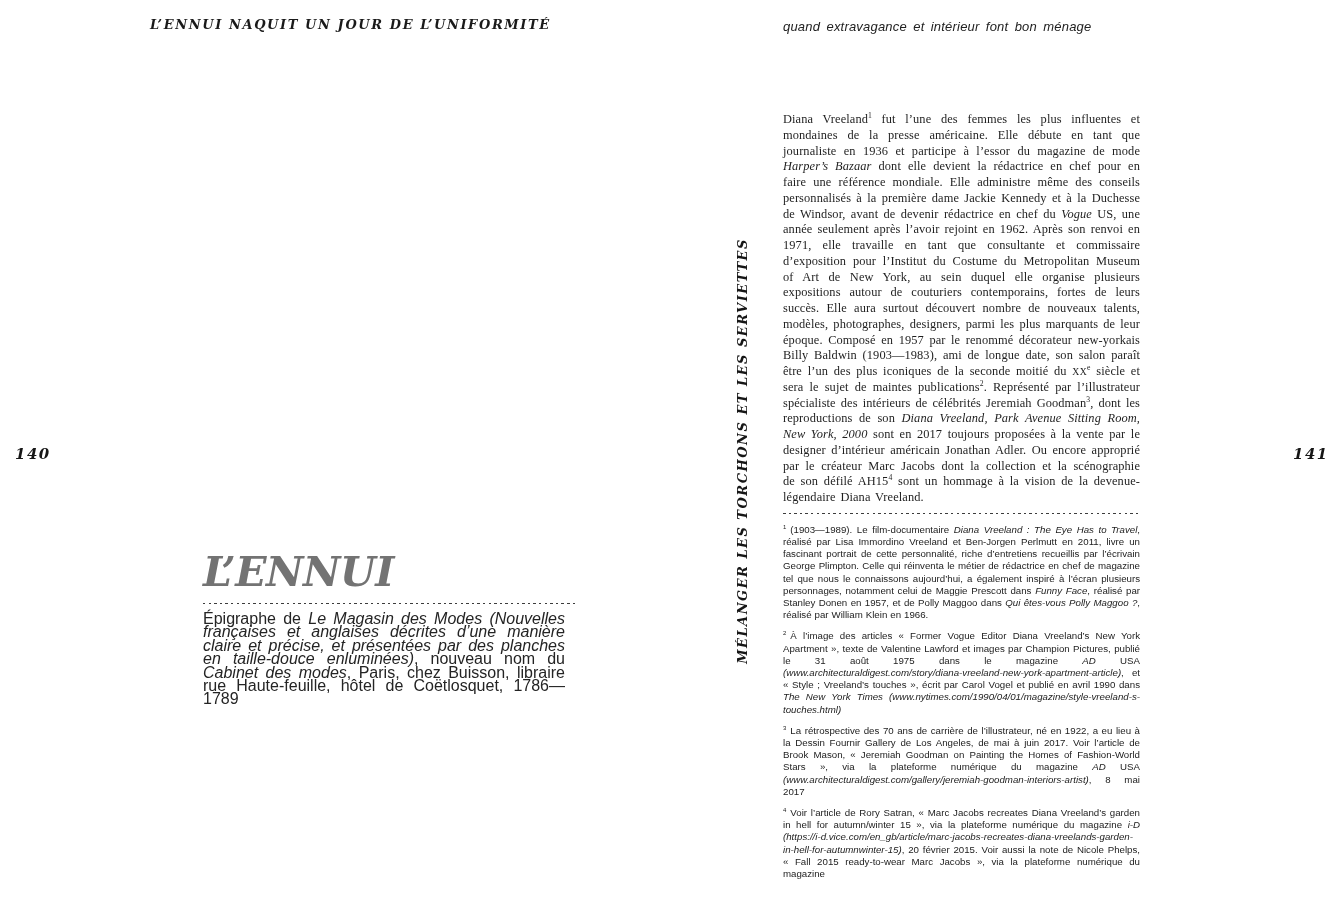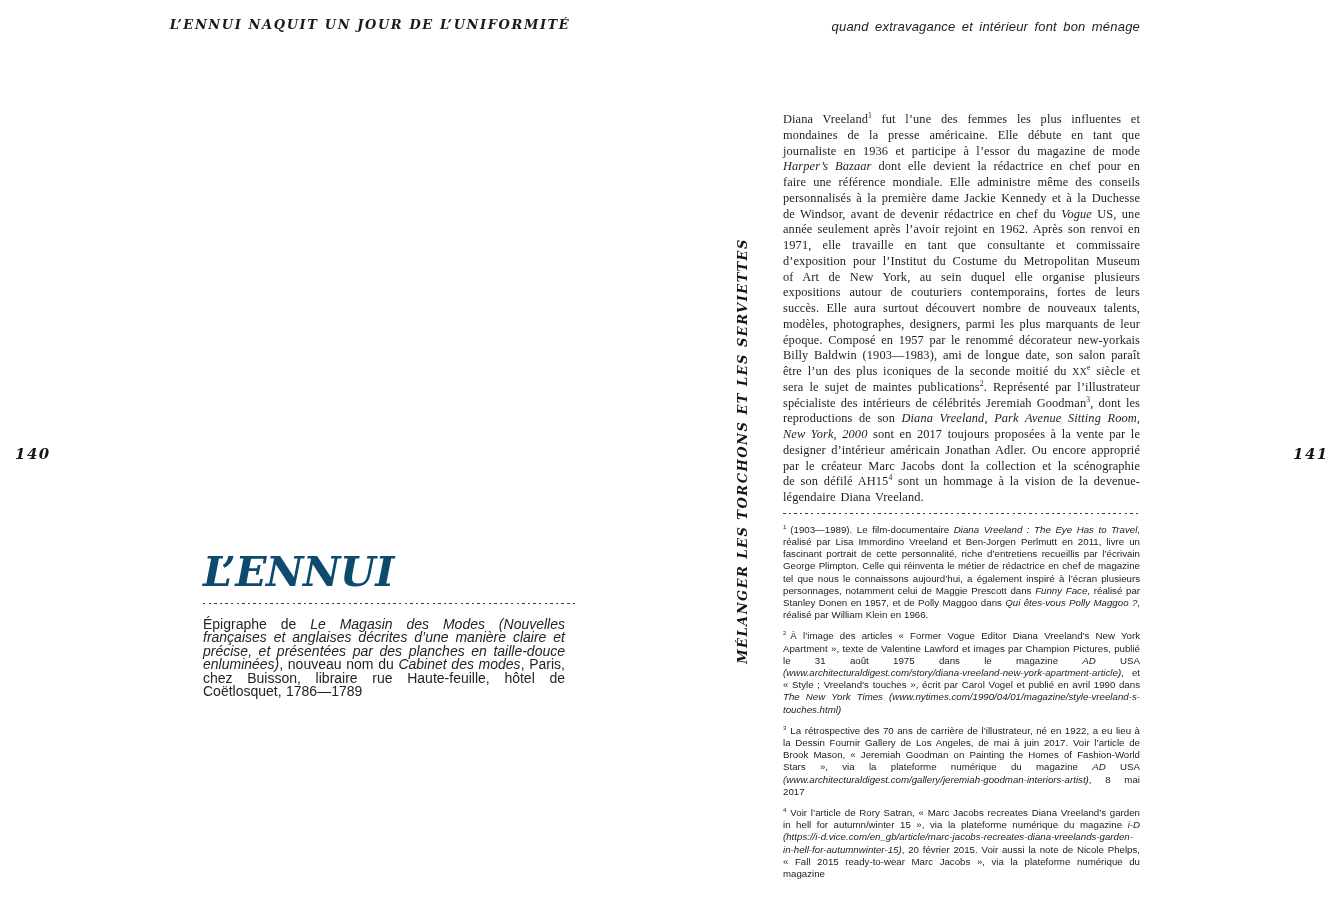--- a/index.html
+++ b/index.html
@@ -3,53 +3,53 @@
 <meta charset="utf-8">
 <style>
   * { margin:0; padding:0; box-sizing:border-box; }
   html,body { background:#e8e8e8; }
   .spread {
     position:relative; width:1340px; height:911px; background:#ffffff;
     overflow:hidden; color:#1b1b1b;
   }
   
   .rh-left {
-    position:absolute; left:150px; top:17px; width:440px; text-align:center;
+    position:absolute; left:150px; top:17px; width:440px; 
     font-family:"DejaVu Serif", serif; font-style:italic; font-weight:700;
     font-size:13px; letter-spacing:1.6px; color:#1a1a1a; white-space:nowrap;
   }
   .rh-right {
-    position:absolute; left:783px; top:19px; width:357px; text-align:right;
+    position:absolute; left:783px; top:19px; width:357px; text-align:left;
     font-family:"Liberation Sans", sans-serif; font-style:italic;
     font-size:13px; word-spacing:2.5px; letter-spacing:0.2px; color:#222;
     white-space:nowrap;
   }
   
   .pageno {
     position:absolute; font-family:"DejaVu Serif", serif; font-style:italic;
     font-weight:700; font-size:15px; letter-spacing:1.5px; color:#161616;
   }
   .pageno.pn-left  { left:15px;  top:445px; }
   .pageno.pn-right { left:1293px; top:445px; }
   
   .title-block { position:absolute; left:203px; top:547px; width:372px; }
   .title-line {
     font-family:"DejaVu Serif", serif; font-style:italic; font-weight:700;
-    font-size:41px; line-height:51px; letter-spacing:-0.5px; color:#0c4a6e;
+    font-size:41px; line-height:51px; letter-spacing:-0.5px; color:#737373;
     white-space:nowrap;
   }
   .dashes {
     height:2px; width:100%;
     background:repeating-linear-gradient(90deg,#3c3c3c 0,#3c3c3c 2.5px,transparent 2.5px,transparent 5.6px);
     background-size:auto 1.3px; background-repeat:repeat-x; background-position:0 0;
   }
   .title-sep { margin-top:5px; }
   .epigraph {
-    margin-top:13px; width:362px; text-align:justify;
-    font-family:"Liberation Sans", sans-serif; font-size:14px; line-height:13.4px;
+    margin-top:7px; width:362px; text-align:justify;
+    font-family:"Liberation Sans", sans-serif; font-size:16px; line-height:13.4px;
     color:#242424; word-spacing:0.5px;
   }
   
   .vertical-title {
     position:absolute; left:742px; top:451px;
     transform:translate(-50%,-50%) rotate(-90deg);
     white-space:nowrap;
     font-family:"DejaVu Serif", serif; font-style:italic; font-weight:700;
     font-size:13px; letter-spacing:1.5px; color:#161616;
   }

